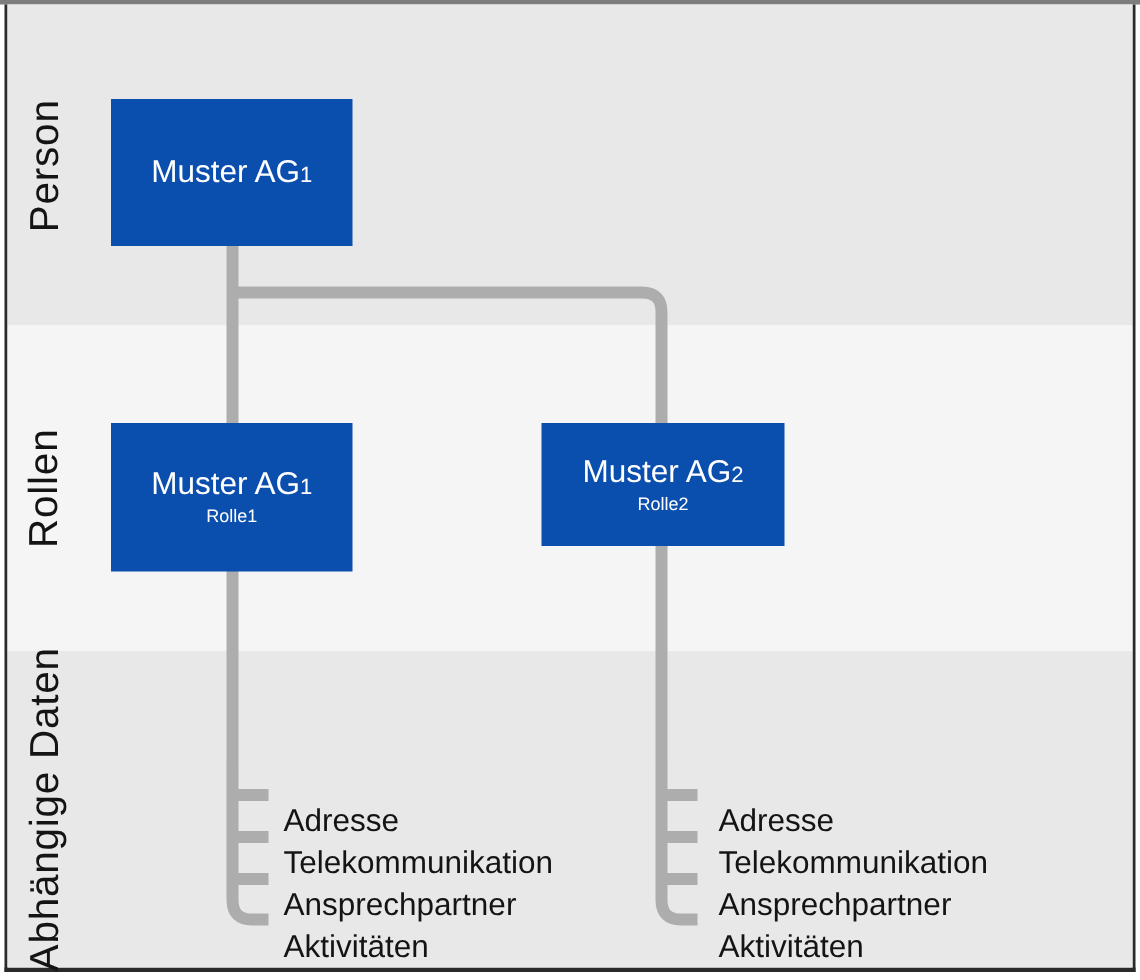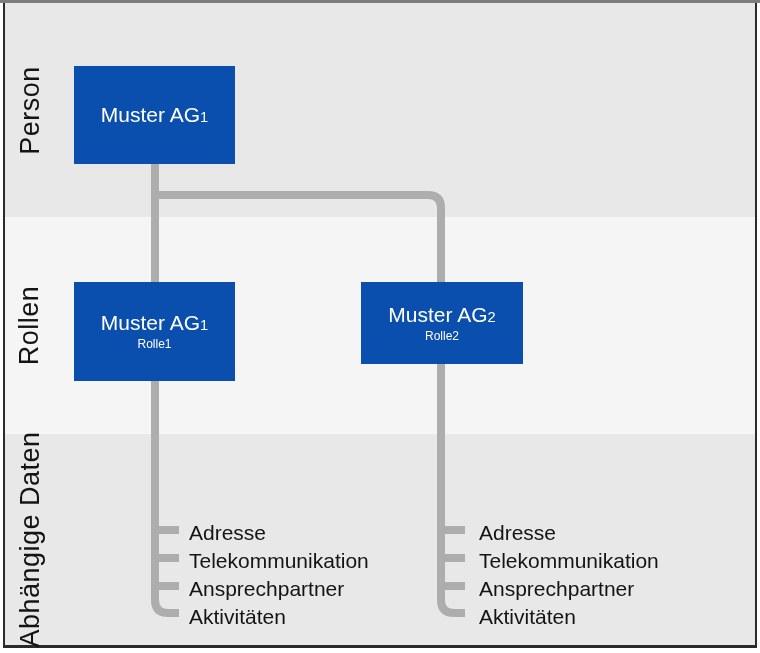--- a/index.html
+++ b/index.html
@@ -46,21 +46,21 @@
   .node{position:absolute;background:var(--node-blue);color:var(--node-text);z-index:3;
         display:flex;flex-direction:column;align-items:center;justify-content:center;text-align:center;}
   .node-person{left:74px;top:66px;width:161px;height:98px;}
   .node-role1{left:74px;top:282px;width:161px;height:99px;}
   .node-role2{left:361px;top:282px;width:162px;height:82px;}
   .node-title{font-size:21px;line-height:1.15;}
   .node-sub{font-size:0.7em;}
   .node-role{font-size:12px;line-height:1.2;margin-top:2px;}
 
   
-  .dep-list{position:absolute;top:519px;z-index:3;}
+  .dep-list{position:absolute;top:534px;z-index:3;}
   .dep-list.left{left:189px;}
   .dep-list.right{left:479px;}
   .dep-item{height:28px;display:flex;align-items:center;font-size:21px;color:var(--text-black);white-space:nowrap;}
 </style>
 </head>
 <body>
 
 <div class="stage">
 
   <div class="band dark band-person"></div>

